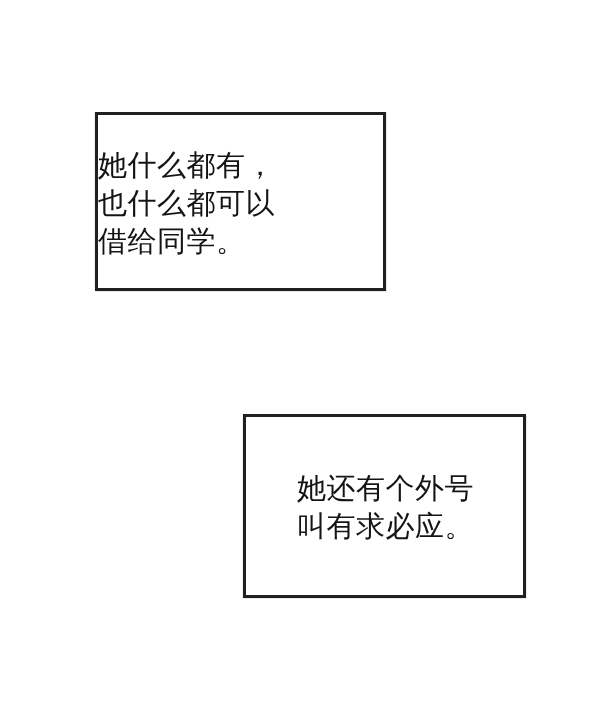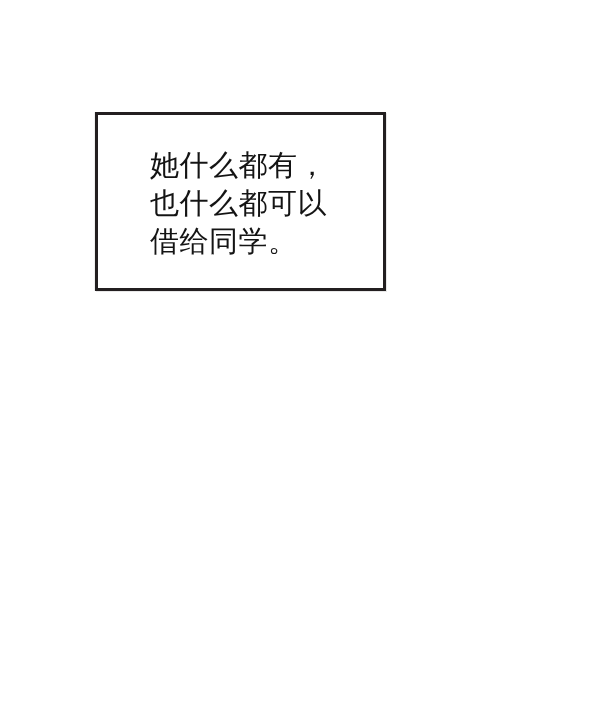--- a/index.html
+++ b/index.html
@@ -48,21 +48,20 @@
 
   
   #panel-1 {
     left: 95px;
     top: 112px;
     width: 291px;
     height: 179px;
   }
 
   #panel-1 .panel-text {
-    margin-left: 52px;
     margin-top: 2px;
   }
 
   
   #panel-2 {
     left: 243px;
     top: 414px;
     width: 283px;
     height: 184px;
   }
@@ -76,14 +75,18 @@
 <body>
 
 <div class="comic-page">
 
   <div class="panel" id="panel-1">
     <span class="panel-text">她什么都有，
 也什么都可以
 借给同学。</span>
   </div>
 
+  <div class="panel" id="panel-2">
+    <span class="panel-text">她还有个外号
+叫有求必应。</span>
+  </div>
 
 </div>
 
 </body></html>

